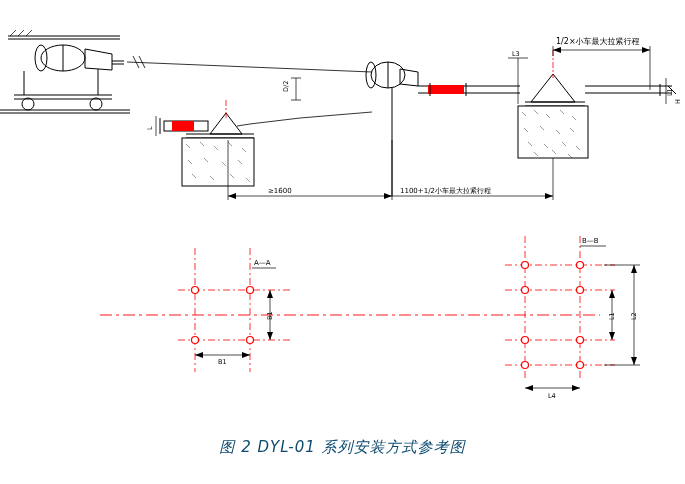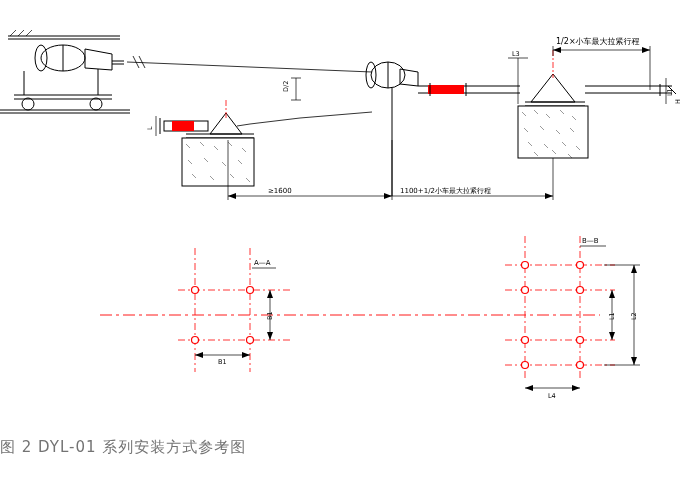--- a/index.html
+++ b/index.html
@@ -24,24 +24,26 @@
     position: absolute;
     left: 0; top: 0;
     width: 685px;
     height: 484px;
   }
   .cap {
     position: absolute;
     left: 0;
     top: 438px;
     width: 685px;
+    text-align: center;
     font-family: "DejaVu Sans", "Liberation Sans", sans-serif;
     font-size: 15px;
-    color: #737373;
+    color: #0c4a6e;
     letter-spacing: 1px;
+    font-style: italic;
   }
   text {
     font-family: "DejaVu Sans", "Liberation Sans", sans-serif;
     fill: #000000;
   }
   .lbl-cn { font-size: 8px; }
   .lbl-sm { font-size: 7px; }
   .lbl-xs { font-size: 6.5px; }
 </style>
 </head>

